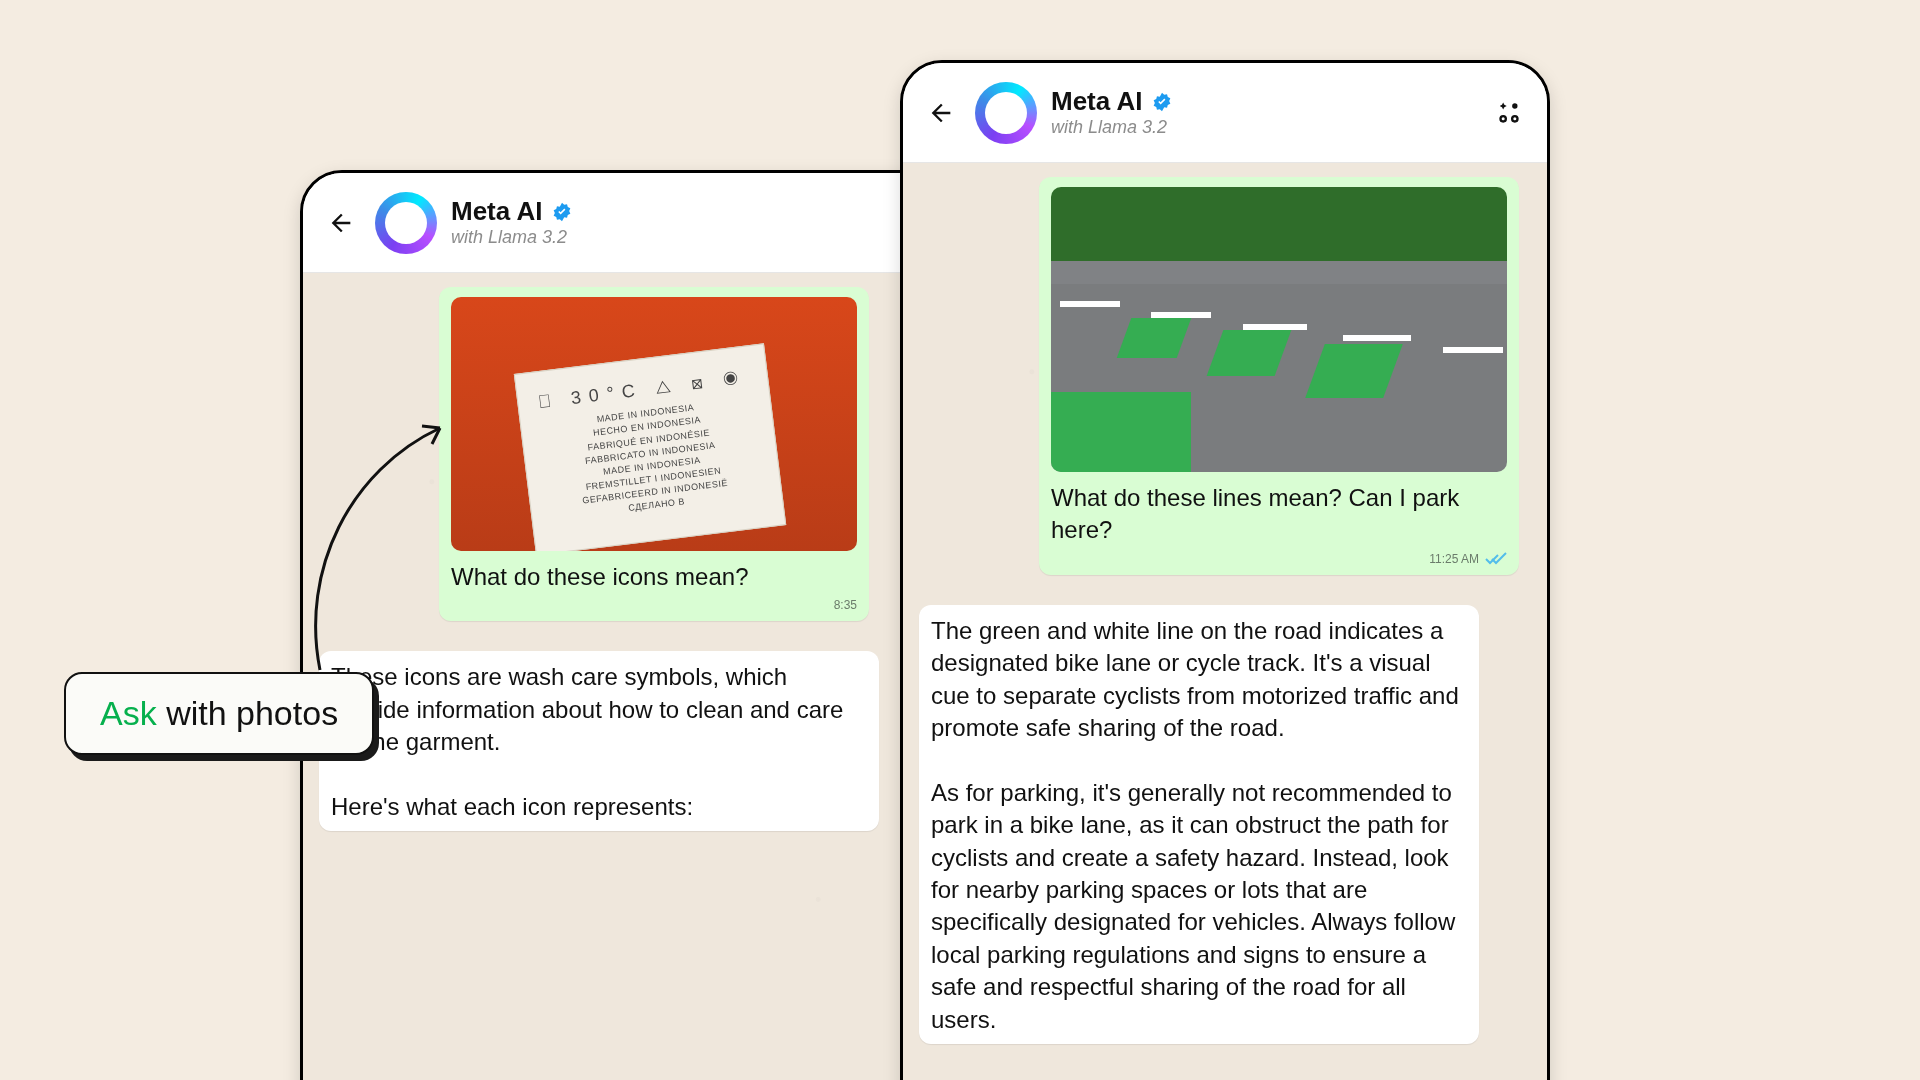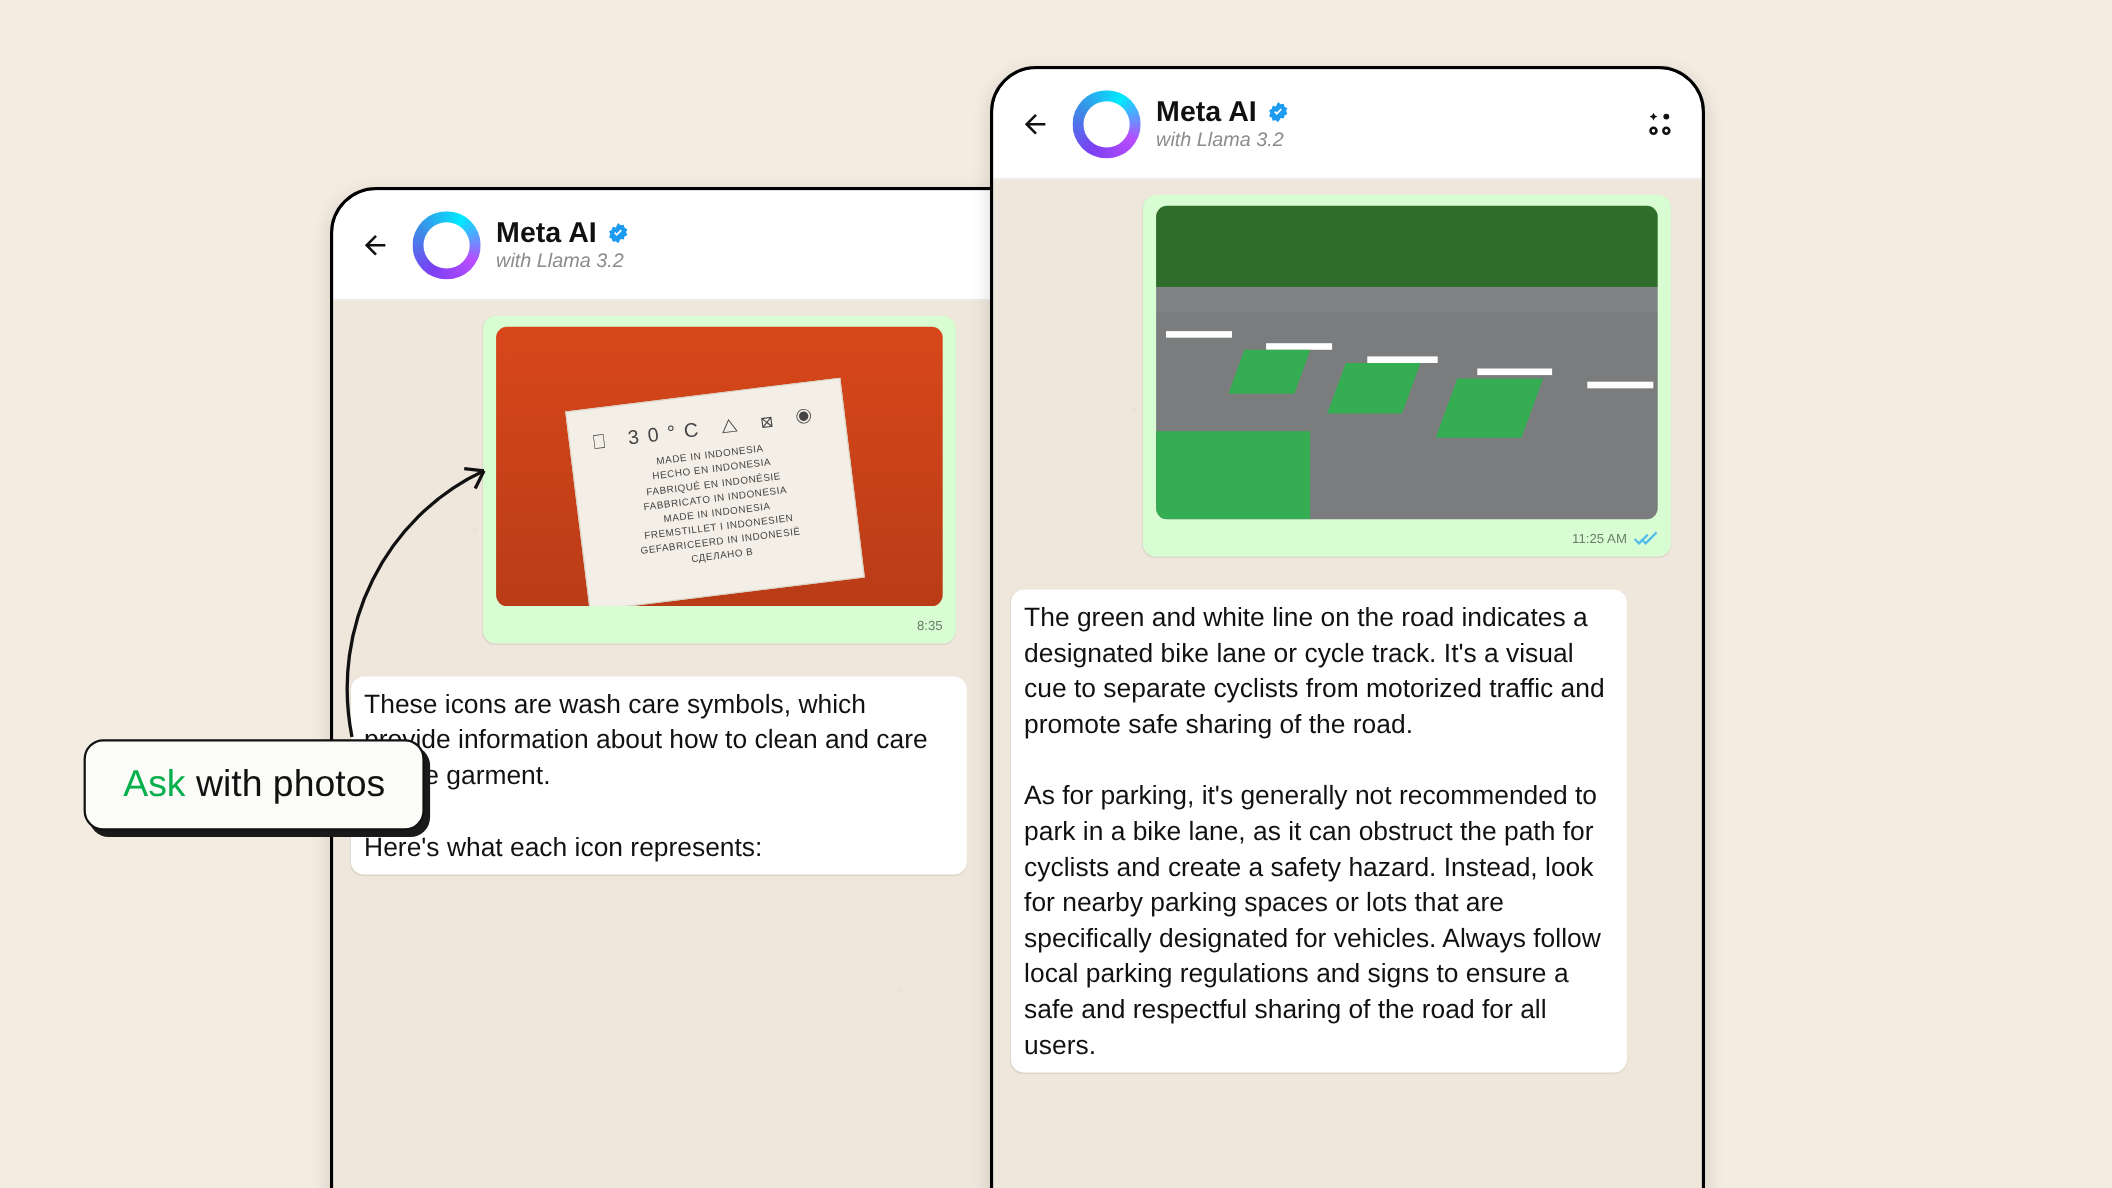--- a/index.html
+++ b/index.html
@@ -139,21 +139,21 @@
     position:absolute; z-index:3; width:190px; height:280px; pointer-events:none;
   }
 
   svg{display:block;}
 </style>
 </head>
 <body>
 
 <div class="stage">
 
-  <div class="callout" style="left:76px; top:672px;">
+  <div class="callout" style="left:64px; top:672px;">
     <span class="accent">Ask</span><span> with photos</span>
   </div>
   <svg class="callout-arrow" style="left:290px; top:400px;" viewBox="0 0 190 280">
     <path d="M30,270 C10,170 60,70 150,28" stroke="#111" stroke-width="3" fill="none"></path>
     <path d="M150,28 l-18,-2 m18,2 l-8,16" stroke="#111" stroke-width="3" fill="none"></path>
   </svg>
 
   <div class="phone behind" style="left:300px; top:170px;">
     <div class="chat-header">
       <button class="back-btn">
@@ -185,20 +185,21 @@
             <div class="line">MADE IN INDONESIA</div>
             <div class="line">HECHO EN INDONESIA</div>
             <div class="line">FABRIQUÉ EN INDONÉSIE</div>
             <div class="line">FABBRICATO IN INDONESIA</div>
             <div class="line">MADE IN INDONESIA</div>
             <div class="line">FREMSTILLET I INDONESIEN</div>
             <div class="line">GEFABRICEERD IN INDONESIË</div>
             <div class="line">СДЕЛАНО В</div>
           </div>
         </div>
+        <div>What do these icons mean?</div>
         <div class="meta-row">
           <span>8:35</span>
         </div>
       </div>
 
       <div class="bubble recv" style="width:560px;">
         <div class="recv-text">These icons are wash care symbols, which provide information about how to clean and care for the garment.
 
 Here's what each icon represents:</div>
       </div>
@@ -247,20 +248,21 @@
             <div class="dash" style="left:22%; top:44%; width:60px;"></div>
             <div class="dash" style="left:42%; top:48%; width:64px;"></div>
             <div class="dash" style="left:64%; top:52%; width:68px;"></div>
             <div class="dash" style="left:86%; top:56%; width:60px;"></div>
             <div class="green-sq" style="left:16%; top:46%; width:60px; height:40px; transform:skewX(-20deg);"></div>
             <div class="green-sq" style="left:36%; top:50%; width:68px; height:46px; transform:skewX(-20deg);"></div>
             <div class="green-sq" style="left:58%; top:55%; width:78px; height:54px; transform:skewX(-20deg);"></div>
             <div class="green-sq" style="left:0%;  top:72%; width:140px; height:80px;"></div>
           </div>
         </div>
+        <div>What do these lines mean? Can I park here?</div>
         <div class="meta-row">
           <span>11:25 AM</span>
           <span class="checks">
             <svg width="22" height="16" viewBox="0 0 22 16">
                 <path d="M1 8l4 4L13 4" stroke="#53bdeb" stroke-width="2" fill="none"></path>
                 <path d="M7 8l4 4L21 2" stroke="#53bdeb" stroke-width="2" fill="none"></path>
               </svg>
           </span>
         </div>
       </div>

